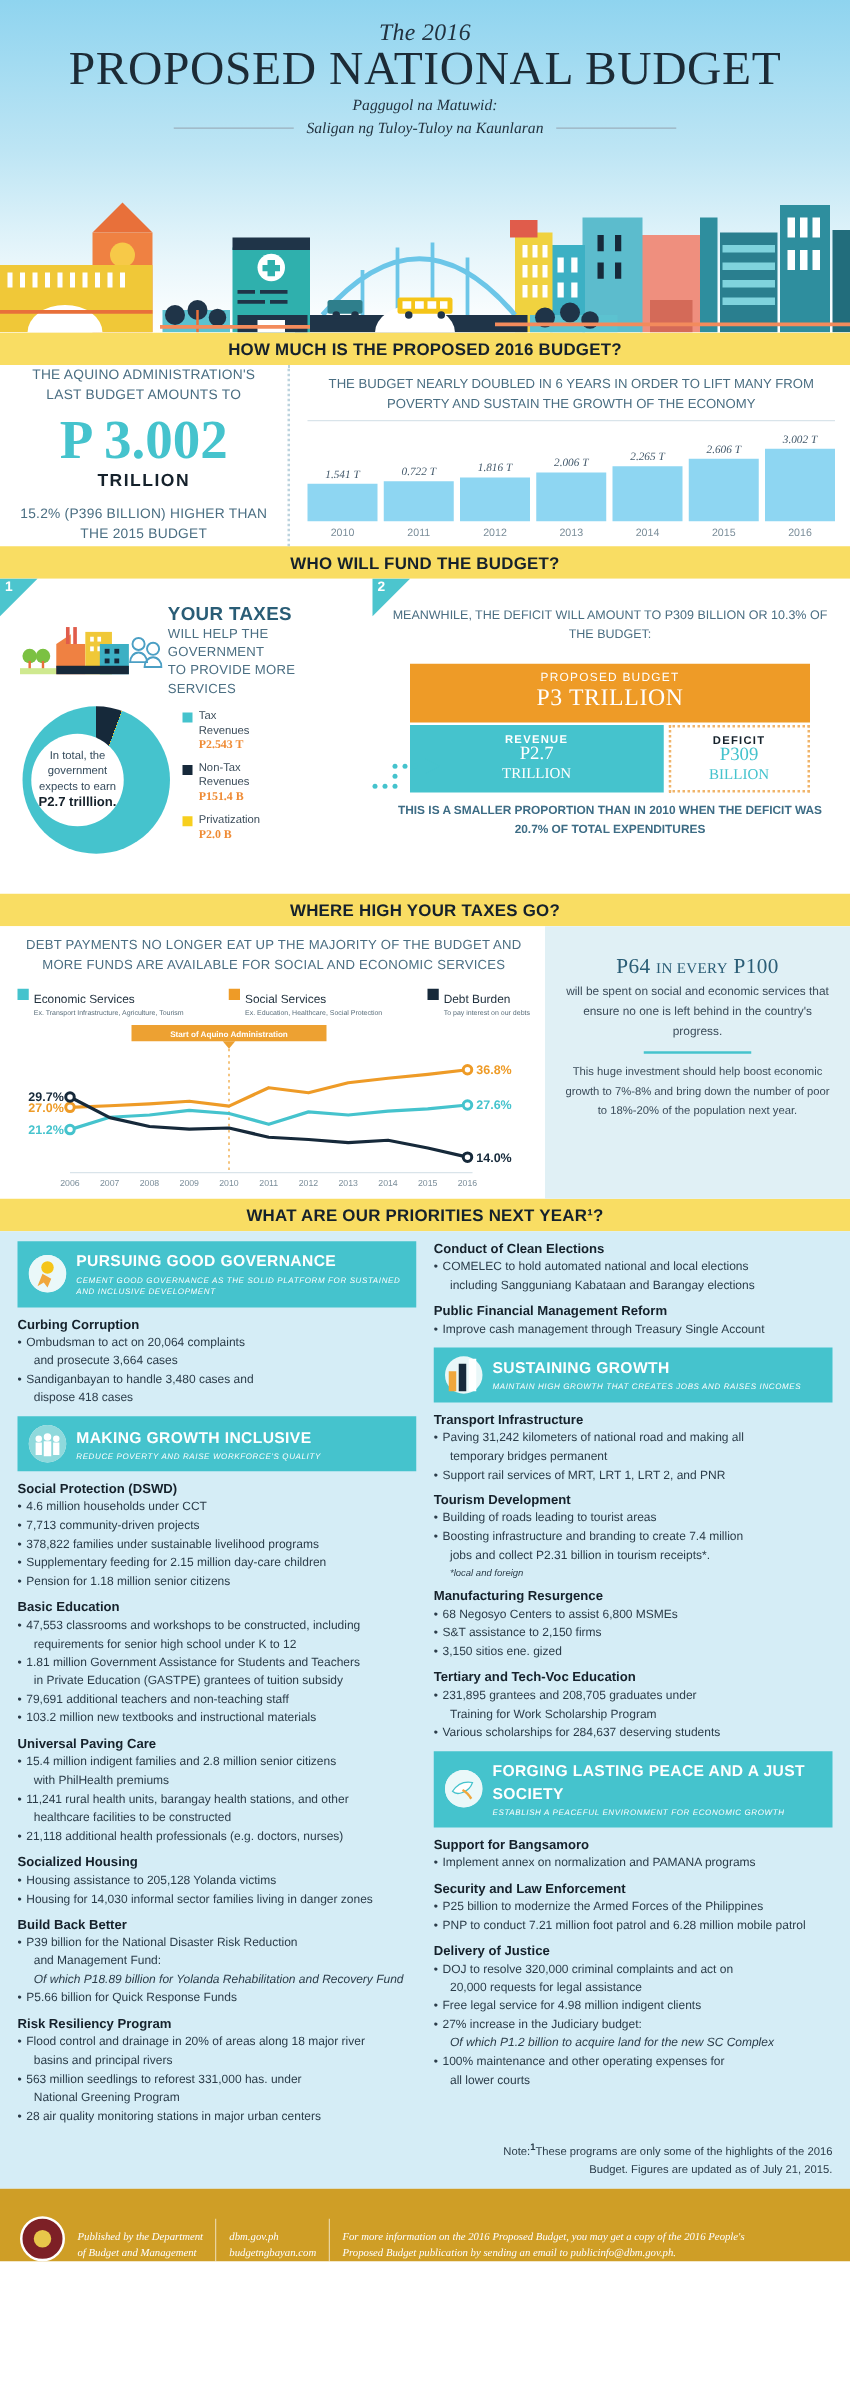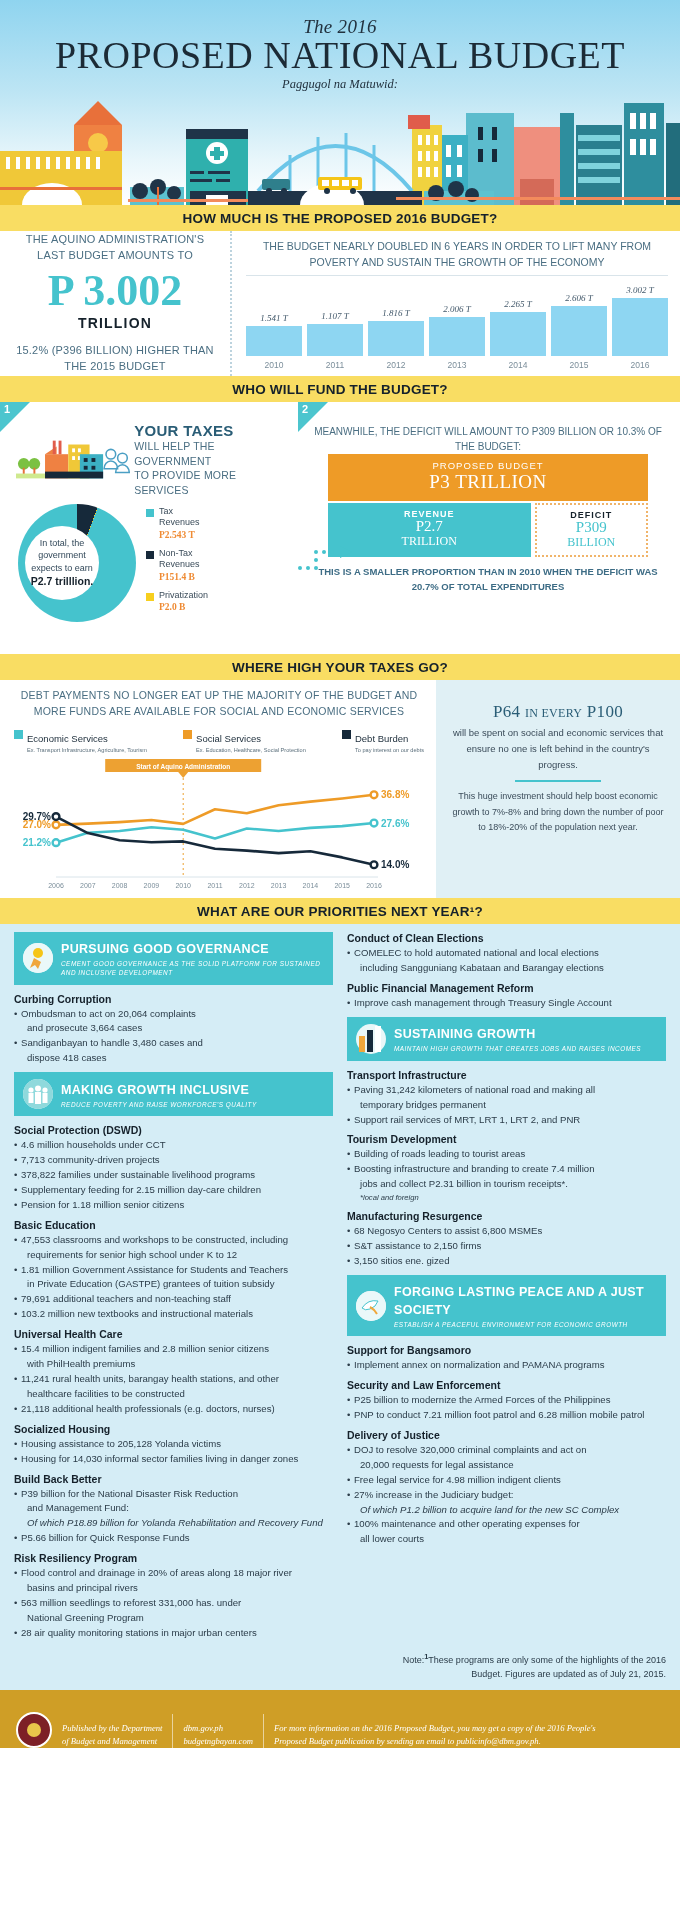--- a/index.html
+++ b/index.html
@@ -7,21 +7,21 @@
     width: 680px; height: 1924px;
     font-family: "Liberation Sans", sans-serif;
     background: #ffffff;
     overflow: hidden;
     position: relative;
   }
   .page { width: 680px; height: 1924px; position: relative; }
 
   
   .hero {
-    position: relative; width: 680px; height: 205px;
+    position: relative; width: 680px; height: 266px;
     background: linear-gradient(to bottom, #8fd4ef 0%, #bde5f4 45%, #e8f6fb 78%, #ffffff 100%);
     overflow: hidden;
   }
   .hero-title-wrap { position: relative; z-index: 5; padding-top: 16px; text-align: center; }
   .hero-the {
     font-family: "Liberation Serif", serif; font-style: italic;
     font-size: 19px; color: #22323f; letter-spacing: .3px;
   }
   .hero-main {
     font-family: "Liberation Serif", serif; font-weight: normal;
@@ -90,21 +90,21 @@
     background:#fff; display:flex; flex-direction:column; align-items:center; justify-content:center;
     font-size:9px; color:#33495a; line-height:1.4; text-align:center;
   }
   .donut-hole b { font-size:10.5px; color:#15212b; }
   .legend-item { display:flex; gap:5px; margin-bottom:6px; }
   .swatch { width:8px; height:8px; flex:none; margin-top:3px;}
   .legend-txt { font-size:9px; color:#3b4c5a; line-height:1.3; }
   .legend-val { font-family:"Liberation Serif",serif; font-weight:bold; font-size:9.5px; color:#ef8b34;text-align:right; }
 
   .sec2-right .cap3 { font-size:10px; color:#4a6e82; text-align:center; line-height:1.5; margin-top:16px;}
-  .pb-box { background:#ee9b27; margin:0 22px 0; text-align:center; padding:6px 0 8px;}
+  .pb-box { background:#ee9b27; margin:16px 22px 0; text-align:center; padding:6px 0 8px;}
   .pb-label { font-size:9.5px; color:#fff; letter-spacing:1px; }
   .pb-value { font-family:"Liberation Serif",serif; font-size:19px; color:#fff; letter-spacing:.5px;}
   .split-row { display:flex; margin:2px 22px 0; gap:4px; align-items:stretch;}
   .rev-box { flex: 1.85; background:#45c3cd; text-align:center; padding:6px 0 8px; }
   .def-box { flex: 1; border:2px dotted #f0b46a; text-align:center; padding:5px 0 7px; }
   .rev-label { font-size:9px; color:#fff; letter-spacing:1px; font-weight:bold;}
   .rev-value { font-family:"Liberation Serif",serif; font-size:15px; color:#fff; line-height:1.05;}
   .def-label { font-size:9px; color:#15212b; letter-spacing:1px; font-weight:bold;}
   .def-value { font-family:"Liberation Serif",serif; font-size:15px; color:#45c3cd; line-height:1.05;}
   .sec2-foot { font-size:9.5px; font-weight:bold; color:#3d6c85; text-align:center; margin-top:8px; line-height:1.55;}
@@ -159,20 +159,25 @@
 </head>
 <body>
 
 <div class="page">
 
   <div class="hero">
     <div class="hero-title-wrap">
       <div class="hero-the">The 2016</div>
       <div class="hero-main">PROPOSED NATIONAL BUDGET</div>
       <div class="hero-sub1">Paggugol na Matuwid:</div>
+      <div class="hero-sub2-wrap">
+        <span class="rule"></span>
+        <span class="hero-sub2">Saligan ng Tuloy-Tuloy na Kaunlaran</span>
+        <span class="rule"></span>
+      </div>
     </div>
 
     <svg class="skyline" viewBox="0 0 680 110" preserveAspectRatio="none">
 
       <rect x="560" y="18" width="14" height="92" fill="#2e8e9e"></rect>
       <rect x="576" y="30" width="46" height="80" fill="#2a7f8f"></rect>
       <rect x="624" y="8" width="40" height="102" fill="#2e8e9e"></rect>
       <rect x="666" y="28" width="14" height="82" fill="#226d7c"></rect>
       <rect x="578" y="40" width="42" height="6" fill="#7fd3dd"></rect>
       <rect x="578" y="54" width="42" height="6" fill="#7fd3dd"></rect>
@@ -283,21 +288,21 @@
       <div class="cap">15.2% (P396 BILLION) HIGHER THAN THE 2015 BUDGET</div>
     </div>
     <div class="sec1-right">
       <div class="cap2">THE BUDGET NEARLY DOUBLED IN 6 YEARS IN ORDER TO LIFT MANY FROM POVERTY AND SUSTAIN THE GROWTH OF THE ECONOMY</div>
       <div class="barchart barxaxis" id="barchart">
           <div class="barcol">
             <div class="barval">1.541 T</div>
             <div class="bar" style="height: 29.8569px; background: rgb(142, 214, 242);"></div>
           </div>
           <div class="barcol">
-            <div class="barval">1.107 T</div>
+            <div class="barval">0.722 T</div>
             <div class="bar" style="height: 31.8719px; background: rgb(142, 214, 242);"></div>
           </div>
           <div class="barcol">
             <div class="barval">1.816 T</div>
             <div class="bar" style="height: 35.185px; background: rgb(142, 214, 242);"></div>
           </div>
           <div class="barcol">
             <div class="barval">2.006 T</div>
             <div class="bar" style="height: 38.8662px; background: rgb(142, 214, 242);"></div>
           </div>
@@ -546,21 +551,21 @@
               <ul>
                 <li>47,553 classrooms and workshops to be constructed, including</li>
                 <li class="cont">requirements for senior high school under K to 12</li>
                 <li>1.81 million Government Assistance for Students and Teachers</li>
                 <li class="cont">in Private Education (GASTPE) grantees of tuition subsidy</li>
                 <li>79,691 additional teachers and non-teaching staff</li>
                 <li>103.2 million new textbooks and instructional materials</li>
               </ul>
             </div>
             <div class="grp">
-              <div class="grp-t">Universal Health Care</div>
+              <div class="grp-t">Universal Paving Care</div>
               <ul>
                 <li>15.4 million indigent families and 2.8 million senior citizens</li>
                 <li class="cont">with PhilHealth premiums</li>
                 <li>11,241 rural health units, barangay health stations, and other</li>
                 <li class="cont">healthcare facilities to be constructed</li>
                 <li>21,118 additional health professionals  (e.g. doctors, nurses)</li>
               </ul>
             </div>
             <div class="grp">
               <div class="grp-t">Socialized Housing</div>
@@ -635,20 +640,28 @@
               </ul>
             </div>
             <div class="grp">
               <div class="grp-t">Manufacturing Resurgence</div>
               <ul>
                 <li>68 Negosyo Centers to assist 6,800 MSMEs</li>
                 <li>S&amp;T assistance to 2,150 firms</li>
                 <li>3,150 sitios ene. gized</li>
               </ul>
             </div>
+            <div class="grp">
+              <div class="grp-t">Tertiary and Tech-Voc Education</div>
+              <ul>
+                <li>231,895 grantees and 208,705 graduates under</li>
+                <li class="cont">Training for Work Scholarship Program</li>
+                <li>Various scholarships for 284,637 deserving students</li>
+              </ul>
+            </div>
           </div>
           <div>
             <div class="cardhead">
               <span class="ch-icon"><svg width="30" height="30" viewBox="0 0 30 30">
                   <circle cx="15" cy="15" r="15" fill="#eaf8f9"></circle>
                   <path d="M6 17 q6 -9 16 -7 q-2 6 -8 8 q-5 2 -8 -1z" fill="#fff" stroke="#45c3cd" stroke-width="1"></path>
                   <path d="M14 16 q4 2 7 7" stroke="#f0a73c" stroke-width="2" fill="none"></path>
                 </svg></span>
               <span><span class="ch-title">FORGING LASTING PEACE AND A JUST SOCIETY</span><div class="ch-sub">ESTABLISH A PEACEFUL ENVIRONMENT FOR ECONOMIC GROWTH</div></span>
             </div>

